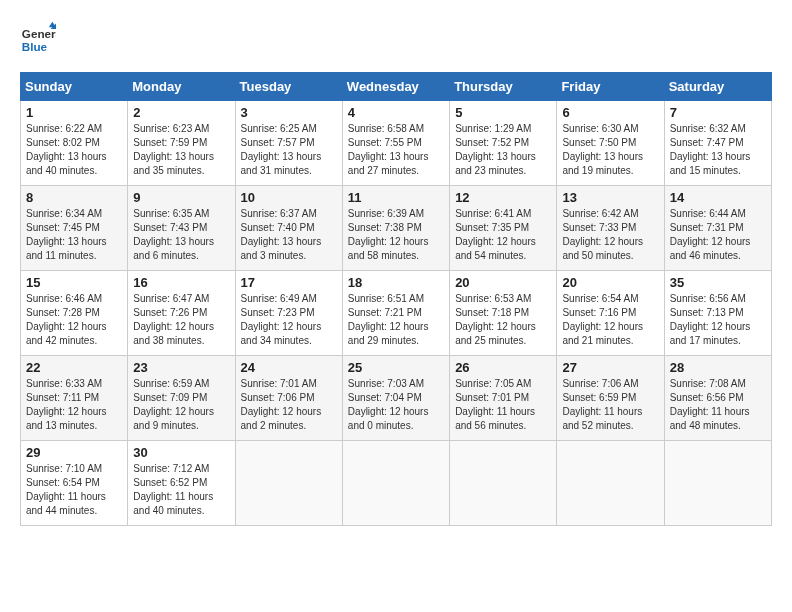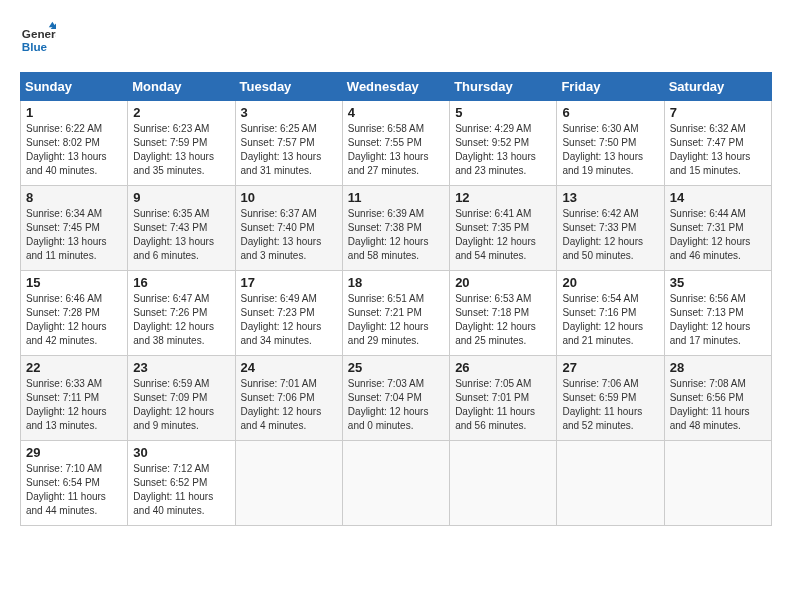--- a/index.html
+++ b/index.html
@@ -136,22 +136,22 @@
         </td>
         <td>
           <span class="day-num">4</span>
           <div class="cell-text">Sunrise: 6:58 AM</div>
           <div class="cell-text">Sunset: 7:55 PM</div>
           <div class="cell-text">Daylight: 13 hours</div>
           <div class="cell-text">and 27 minutes.</div>
         </td>
         <td>
           <span class="day-num">5</span>
-          <div class="cell-text">Sunrise: 4:29 AM</div>
-          <div class="cell-text">Sunset: 9:52 PM</div>
+          <div class="cell-text">Sunrise: 1:29 AM</div>
+          <div class="cell-text">Sunset: 7:52 PM</div>
           <div class="cell-text">Daylight: 13 hours</div>
           <div class="cell-text">and 23 minutes.</div>
         </td>
         <td>
           <span class="day-num">6</span>
           <div class="cell-text">Sunrise: 6:30 AM</div>
           <div class="cell-text">Sunset: 7:50 PM</div>
           <div class="cell-text">Daylight: 13 hours</div>
           <div class="cell-text">and 19 minutes.</div>
         </td>
@@ -278,21 +278,21 @@
           <div class="cell-text">Sunrise: 6:59 AM</div>
           <div class="cell-text">Sunset: 7:09 PM</div>
           <div class="cell-text">Daylight: 12 hours</div>
           <div class="cell-text">and 9 minutes.</div>
         </td>
         <td>
           <span class="day-num">24</span>
           <div class="cell-text">Sunrise: 7:01 AM</div>
           <div class="cell-text">Sunset: 7:06 PM</div>
           <div class="cell-text">Daylight: 12 hours</div>
-          <div class="cell-text">and 4 minutes.</div>
+          <div class="cell-text">and 2 minutes.</div>
         </td>
         <td>
           <span class="day-num">25</span>
           <div class="cell-text">Sunrise: 7:03 AM</div>
           <div class="cell-text">Sunset: 7:04 PM</div>
           <div class="cell-text">Daylight: 12 hours</div>
           <div class="cell-text">and 0 minutes.</div>
         </td>
         <td>
           <span class="day-num">26</span>

